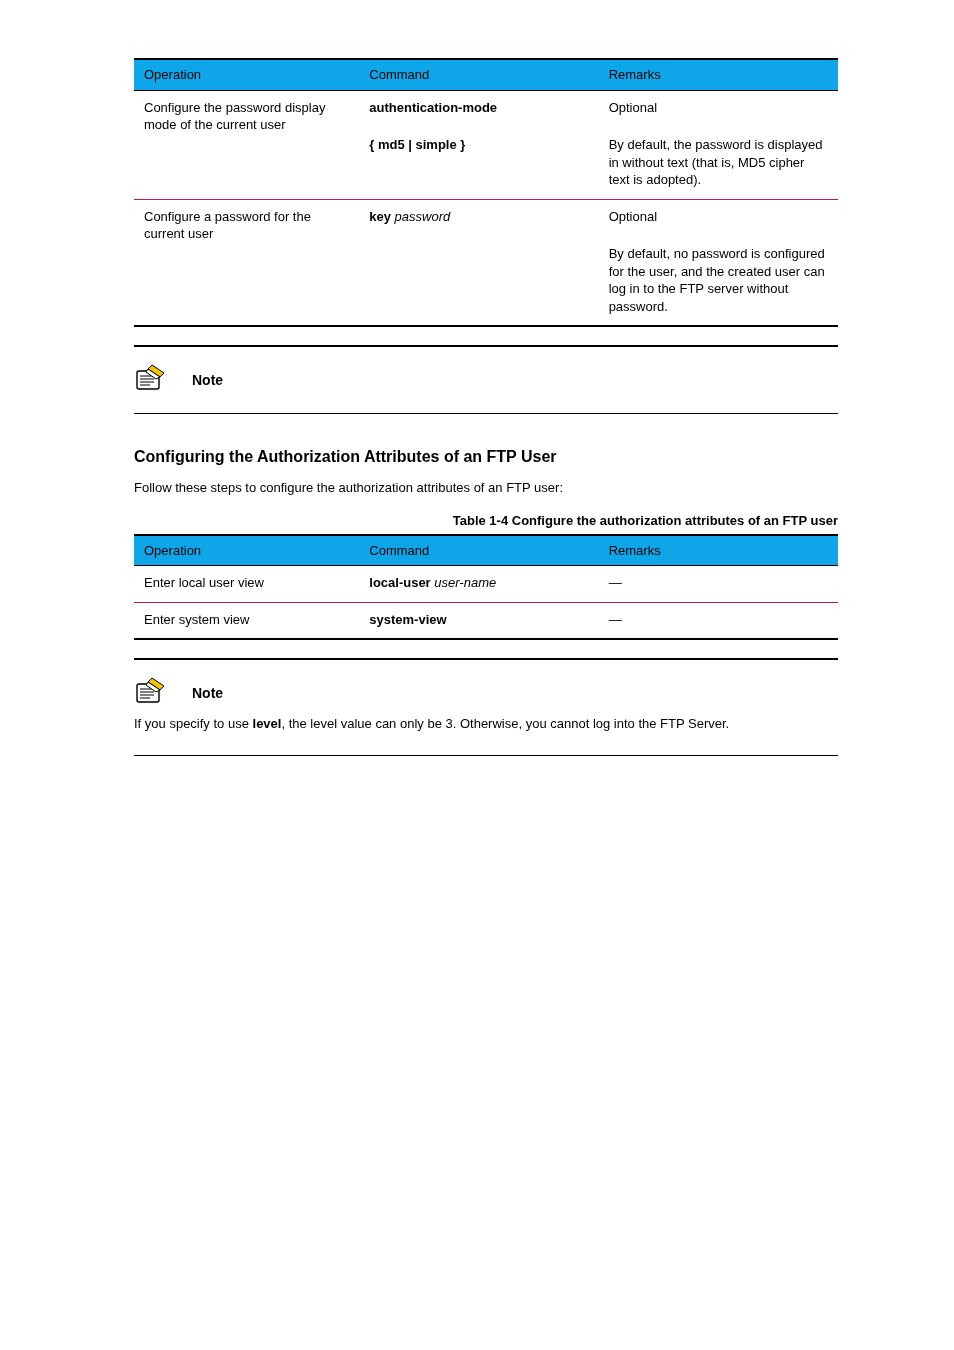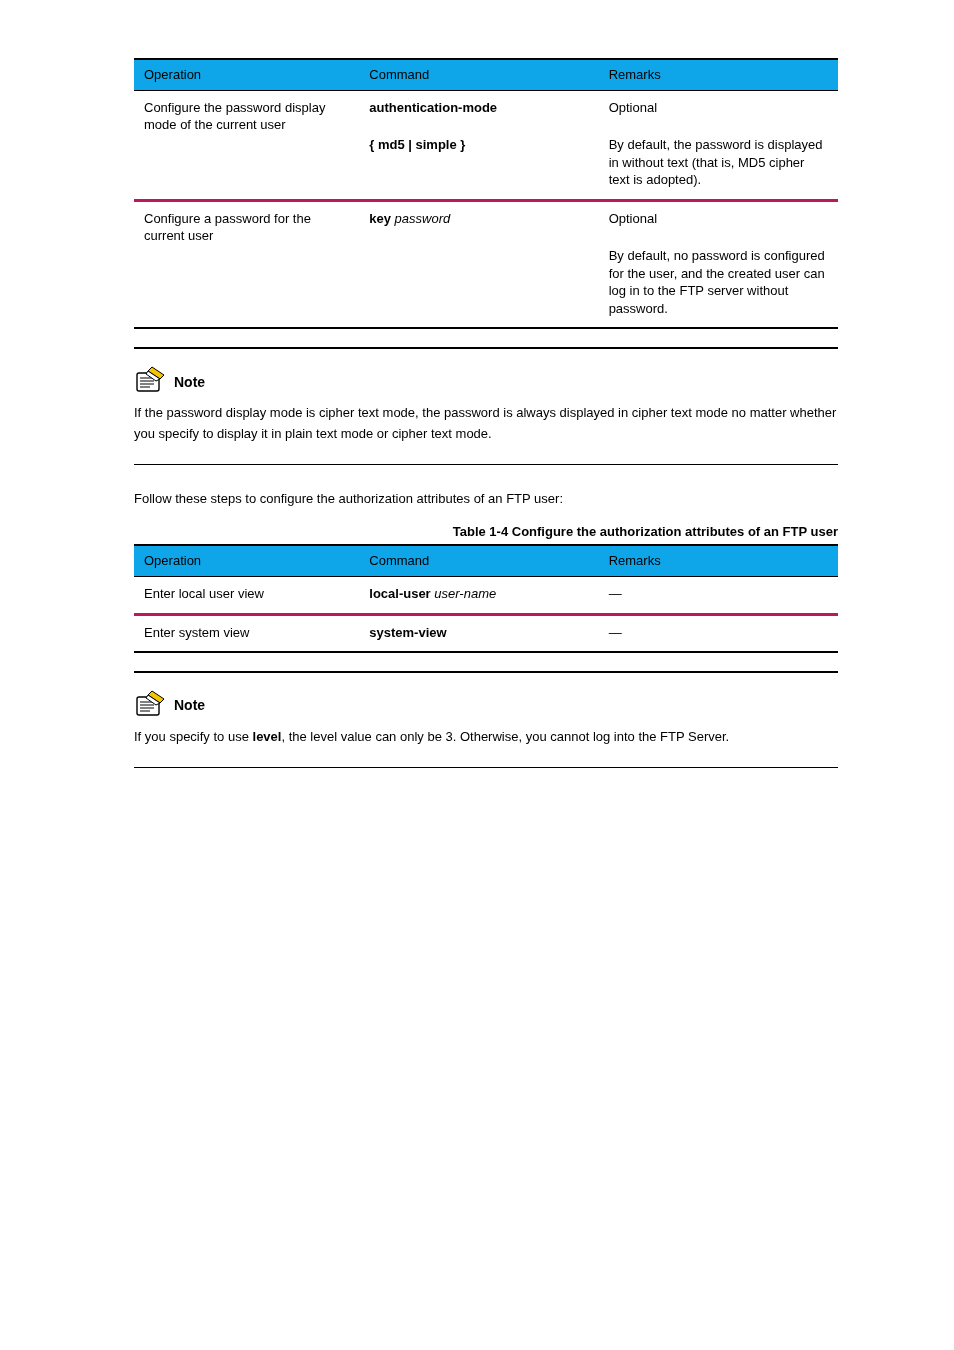--- a/index.html
+++ b/index.html
@@ -28,21 +28,21 @@
     background: #0ea5e9;
     font-weight: normal;
     text-align: left;
     padding: 6px 10px;
     border-bottom: 1px solid #000;
     vertical-align: top;
     font-size: 13px;
   }
   table.doc-table td {
     padding: 8px 10px 10px 10px;
-    border-bottom: 3px solid #be185d;
+    border-bottom: 1px solid #be185d;
     vertical-align: top;
     font-size: 13px;
   }
   table.doc-table td .sub {
     margin-top: 20px;
   }
   table.doc-table.last-thick tr:last-child td {
     border-bottom: 2px solid #000;
   }
   .note-block {
@@ -54,21 +54,21 @@
     margin-bottom: 16px;
   }
   .note-rule-bottom {
     border-top: 1px solid #000;
     height: 0;
     margin-top: 20px;
   }
   .note-head {
     display: flex;
     align-items: flex-end;
-    gap: 6px;
+    gap: 24px;
     margin-bottom: 8px;
   }
   .note-head .label {
     font-weight: bold;
     font-size: 14px;
     padding-bottom: 4px;
   }
   .note-icon svg {
     display: block;
   }
@@ -153,24 +153,24 @@
           <line x1="6" y1="13" x2="20" y2="13" stroke="#000" stroke-width="1"></line>
           <line x1="6" y1="16" x2="20" y2="16" stroke="#000" stroke-width="1"></line>
           <line x1="6" y1="19" x2="20" y2="19" stroke="#000" stroke-width="1"></line>
           <line x1="6" y1="22" x2="16" y2="22" stroke="#000" stroke-width="1"></line>
           <polygon points="18,2 30,10 26,14 14,6" fill="#f4c400" stroke="#000" stroke-width="1"></polygon>
           <polygon points="14,6 26,14 22,16 12,9" fill="#fff" stroke="#000" stroke-width="1"></polygon>
         </svg>
       </span>
       <span class="label">Note</span>
     </div>
-    <div class="note-body">If the password display mode is cipher text mode, the password is always displayed in cipher text mode no matter whether you specify to display it in plain text mode or cipher text mode.</div>
     <div class="note-rule-bottom"></div>
   </div>
 
+  <div class="section-heading">Configuring the Authorization Attributes of an FTP User</div>
 
 
   <div class="para">Follow these steps to configure the authorization attributes of an FTP user:</div>
 
   <div class="table-caption">
     <b>Table 1-4 Configure the authorization attributes of an FTP user</b>
   </div>
 
   <table class="doc-table last-thick">
     <thead>

